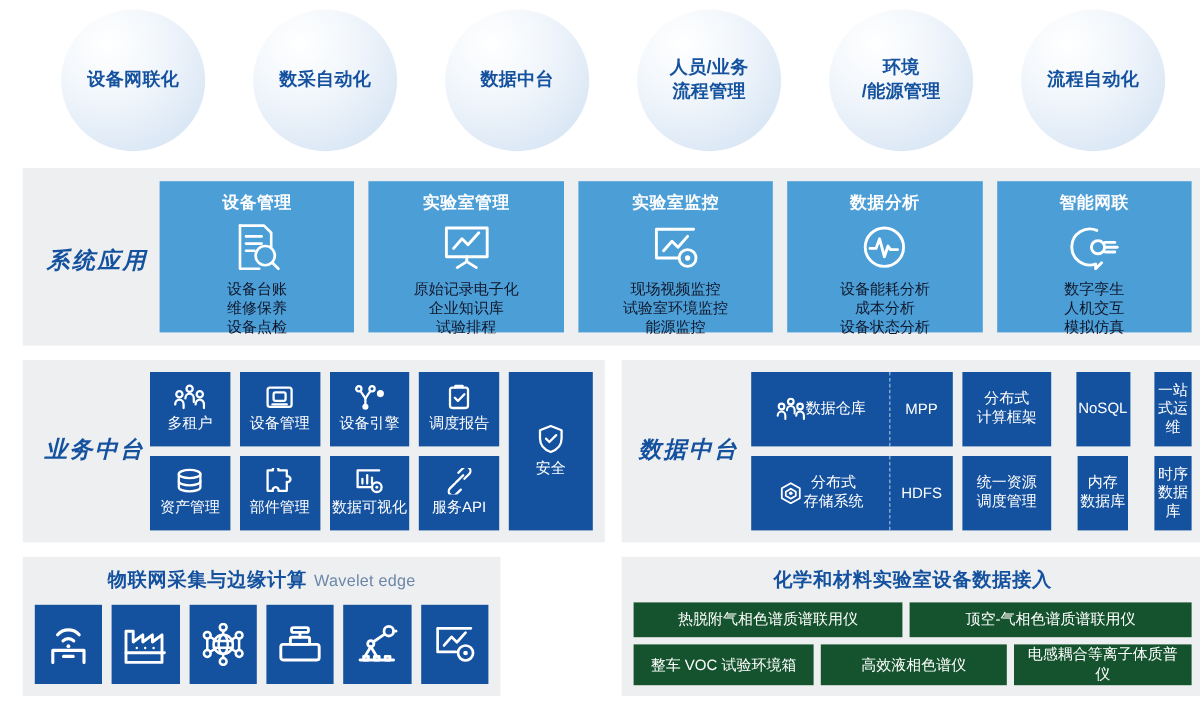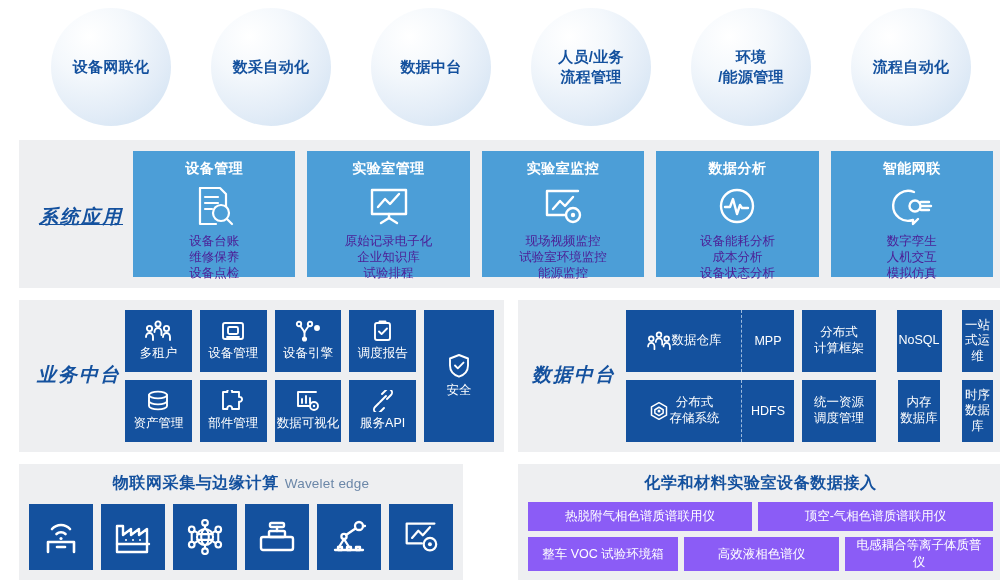--- a/index.html
+++ b/index.html
@@ -30,35 +30,35 @@
 
   
   .panel{position:absolute;background:#eeeff1;}
   .row-title{
     color:#14519e;font-weight:bold;font-style:italic;
     font-size:19px;letter-spacing:2px;white-space:nowrap;
   }
 
   
   #sec-app{left:8px;top:140px;width:984px;height:148px;}
-  #sec-app .row-title{position:absolute;left:20px;top:64px;text-decoration:underline;}
+  #sec-app .row-title{position:absolute;left:20px;top:64px;}
   .app-cards{
     position:absolute;left:114px;top:11px;right:10px;bottom:11px;
     display:flex;gap:12px;
   }
   .app-card{
     flex:1;background:#4c9ed7;color:#ffffff;
     display:flex;flex-direction:column;align-items:center;
     padding:9px 4px 8px;box-sizing:border-box;
   }
   .app-card .ac-title{font-size:14px;font-weight:bold;letter-spacing:.5px;}
   .app-card .ac-icon{margin:7px 0 6px;height:42px;display:flex;align-items:center;}
   .app-card .ac-desc{
     font-size:12.5px;line-height:1.28;text-align:center;white-space:pre-line;
-    color:#4c1d95;
+    color:#0f172a;
   }
 
   
   #sec-biz{left:8px;top:300px;width:485px;height:152px;}
   #sec-data{left:507px;top:300px;width:485px;height:152px;}
   #sec-biz .row-title{position:absolute;left:18px;top:62px;}
   #sec-data .row-title{position:absolute;left:14px;top:62px;}
 
   .tile-grid{position:absolute;top:10px;bottom:10px;display:flex;gap:8px;}
   #biz-grid{left:106px;right:10px;}
@@ -89,21 +89,21 @@
   .split-right{
     flex:0 0 52px;display:flex;align-items:center;justify-content:center;
     font-size:12.5px;
   }
   .col-w-a{flex:0 0 168px;}
   .col-w-b{flex:0 0 74px;}
   .col-w-c{flex:0 0 70px;align-items:center;}
   .col-w-d{flex:1;}
 
   
-  #sec-iot{left:8px;top:464px;width:444px;height:116px;}
+  #sec-iot{left:8px;top:464px;width:398px;height:116px;}
   #sec-chem{left:507px;top:464px;width:485px;height:116px;}
   .sec-head{
     text-align:center;padding-top:9px;
     color:#14519e;font-weight:bold;font-size:16px;letter-spacing:.6px;
   }
   .sec-head .sub{
     font-weight:normal;font-size:13.5px;color:#6b87a8;letter-spacing:.2px;
     margin-left:6px;
   }
   .iot-icons{
@@ -112,21 +112,21 @@
   }
   .iot-tile{
     flex:1;background:#14519e;display:flex;align-items:center;justify-content:center;
   }
   .chem-rows{
     position:absolute;left:10px;right:10px;top:38px;bottom:9px;
     display:flex;flex-direction:column;gap:6px;
   }
   .chem-row{display:flex;gap:6px;flex:1;}
   .chem-chip{
-    background:#8b5cf6;color:#ffffff;
+    background:#14532d;color:#ffffff;
     display:flex;align-items:center;justify-content:center;
     font-size:12.5px;text-align:center;padding:0 6px;box-sizing:border-box;
   }
   .cw-1{flex:0 0 224px;}
   .cw-2{flex:1;}
   .cw-3{flex:0 0 150px;}
   .cw-4{flex:0 0 155px;}
   .cw-5{flex:1;}
 
   svg{display:block;}

